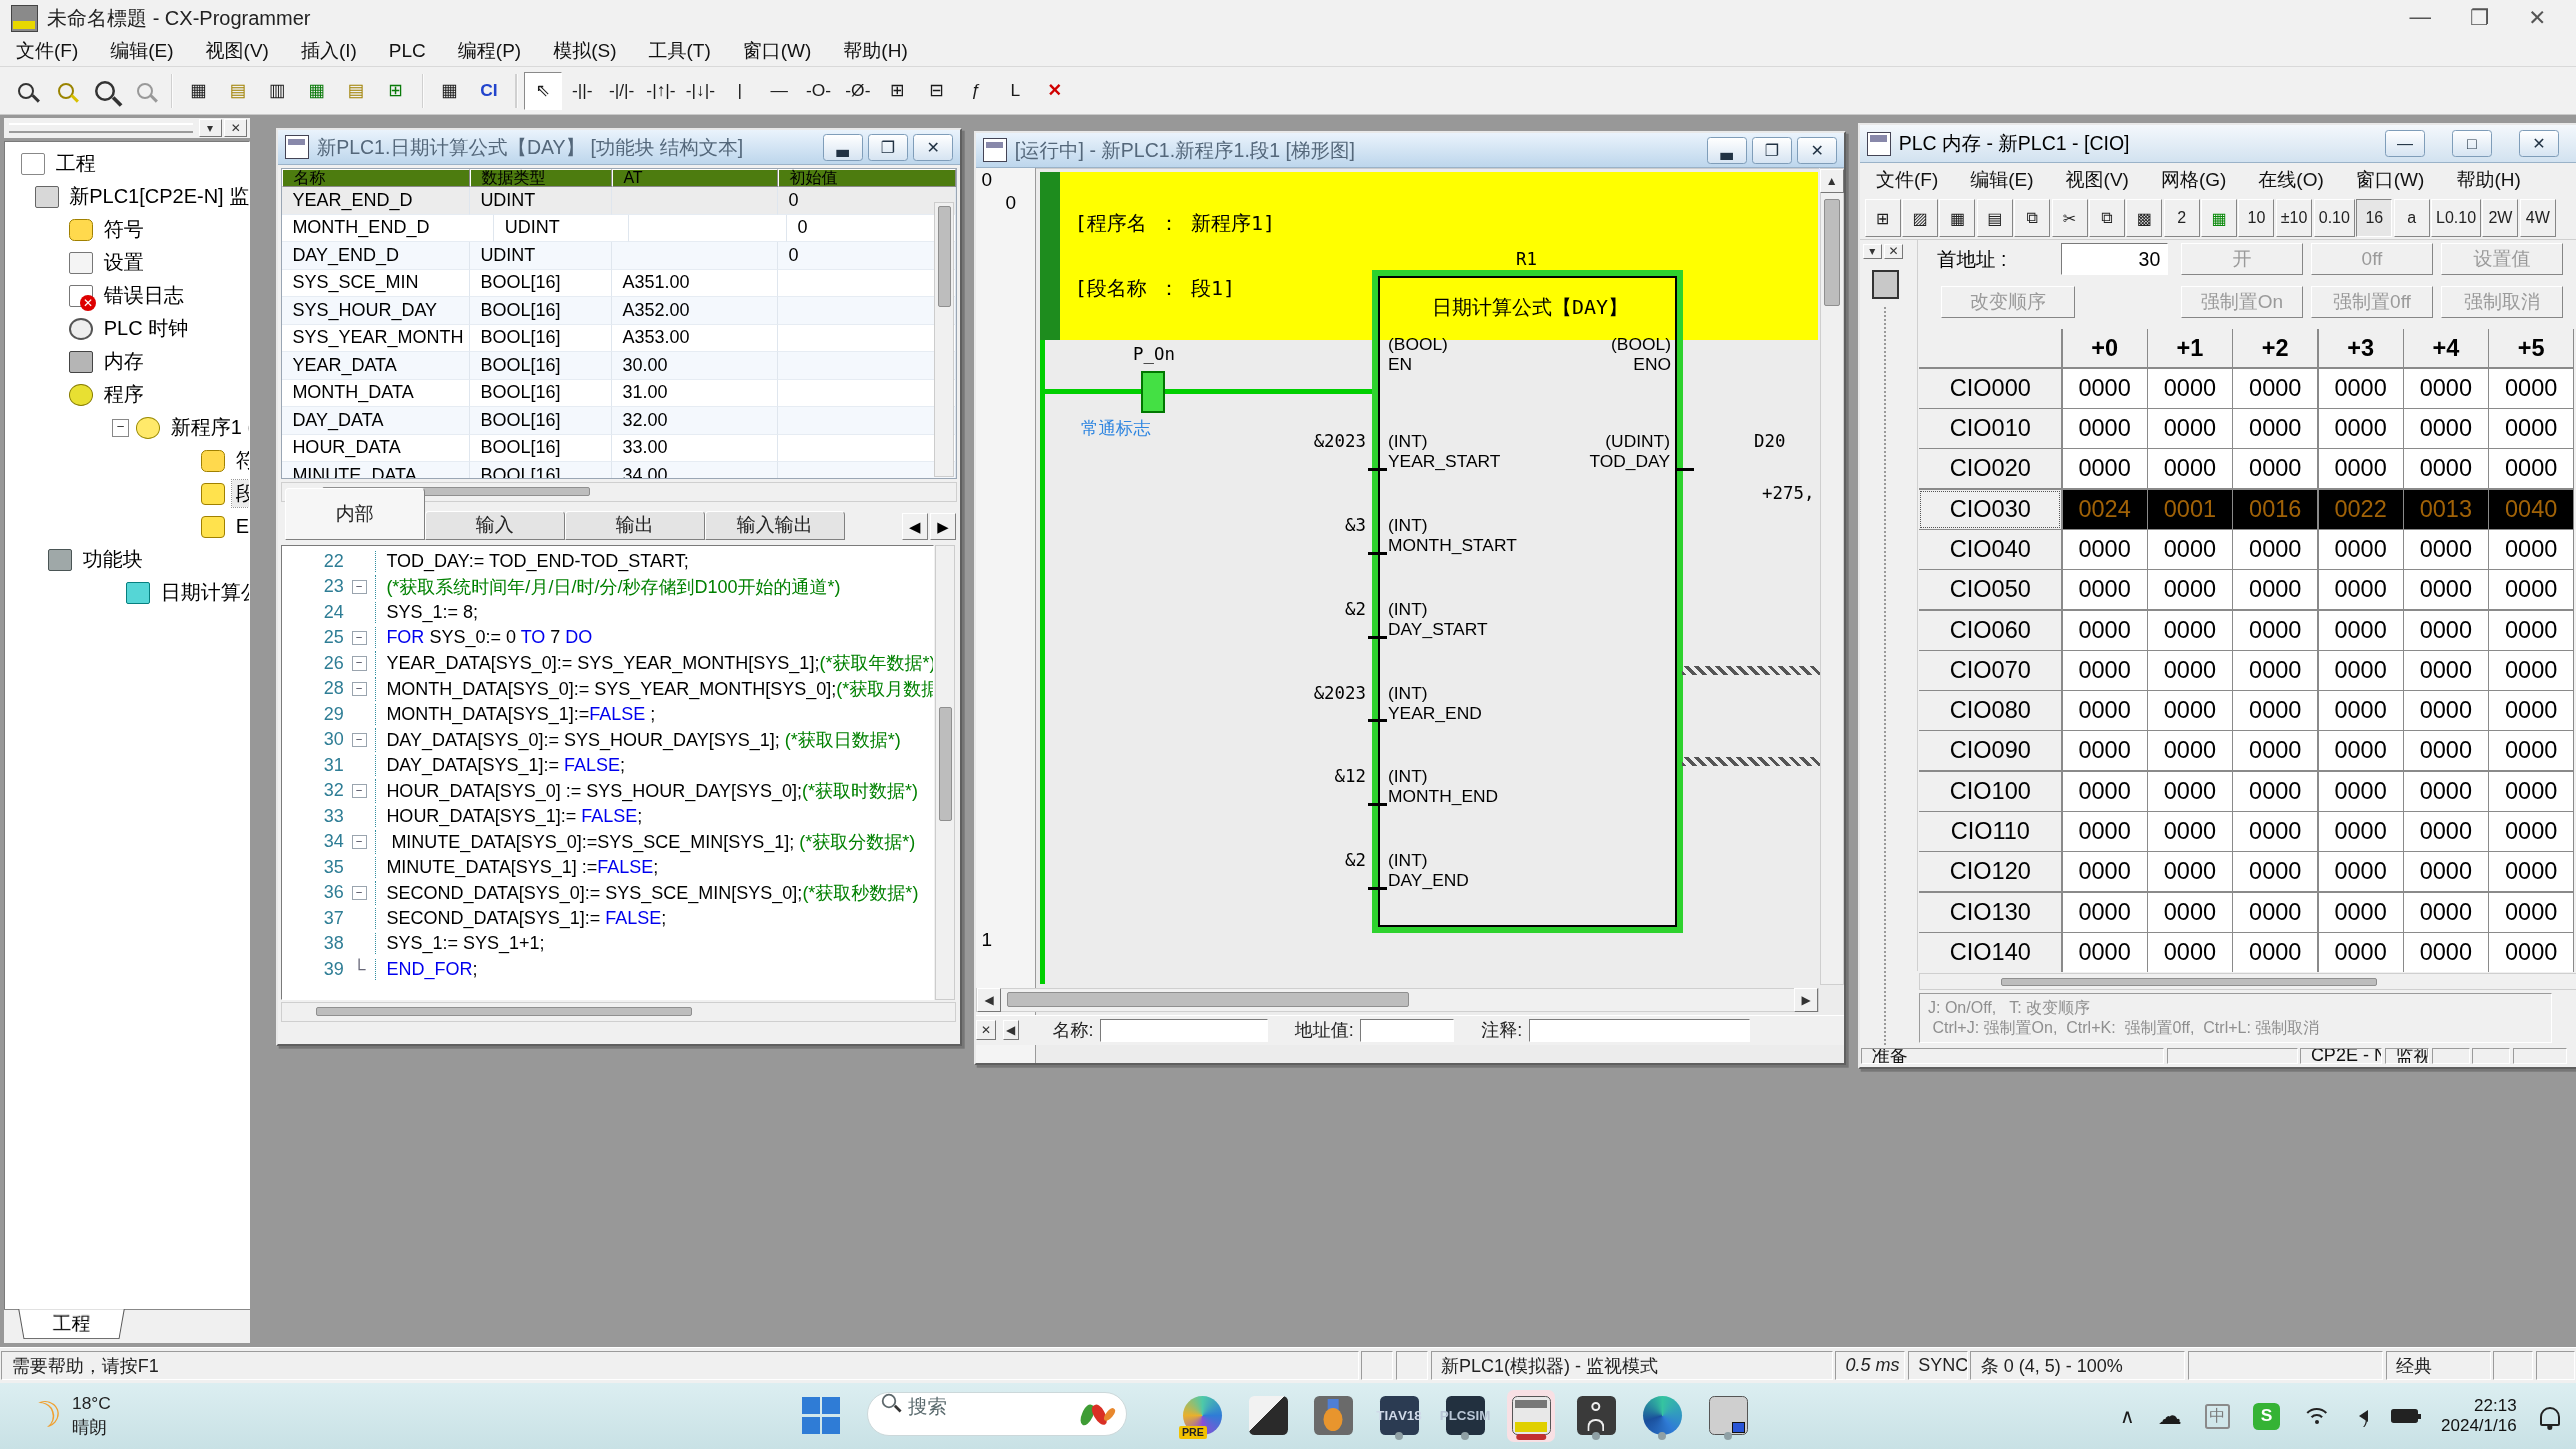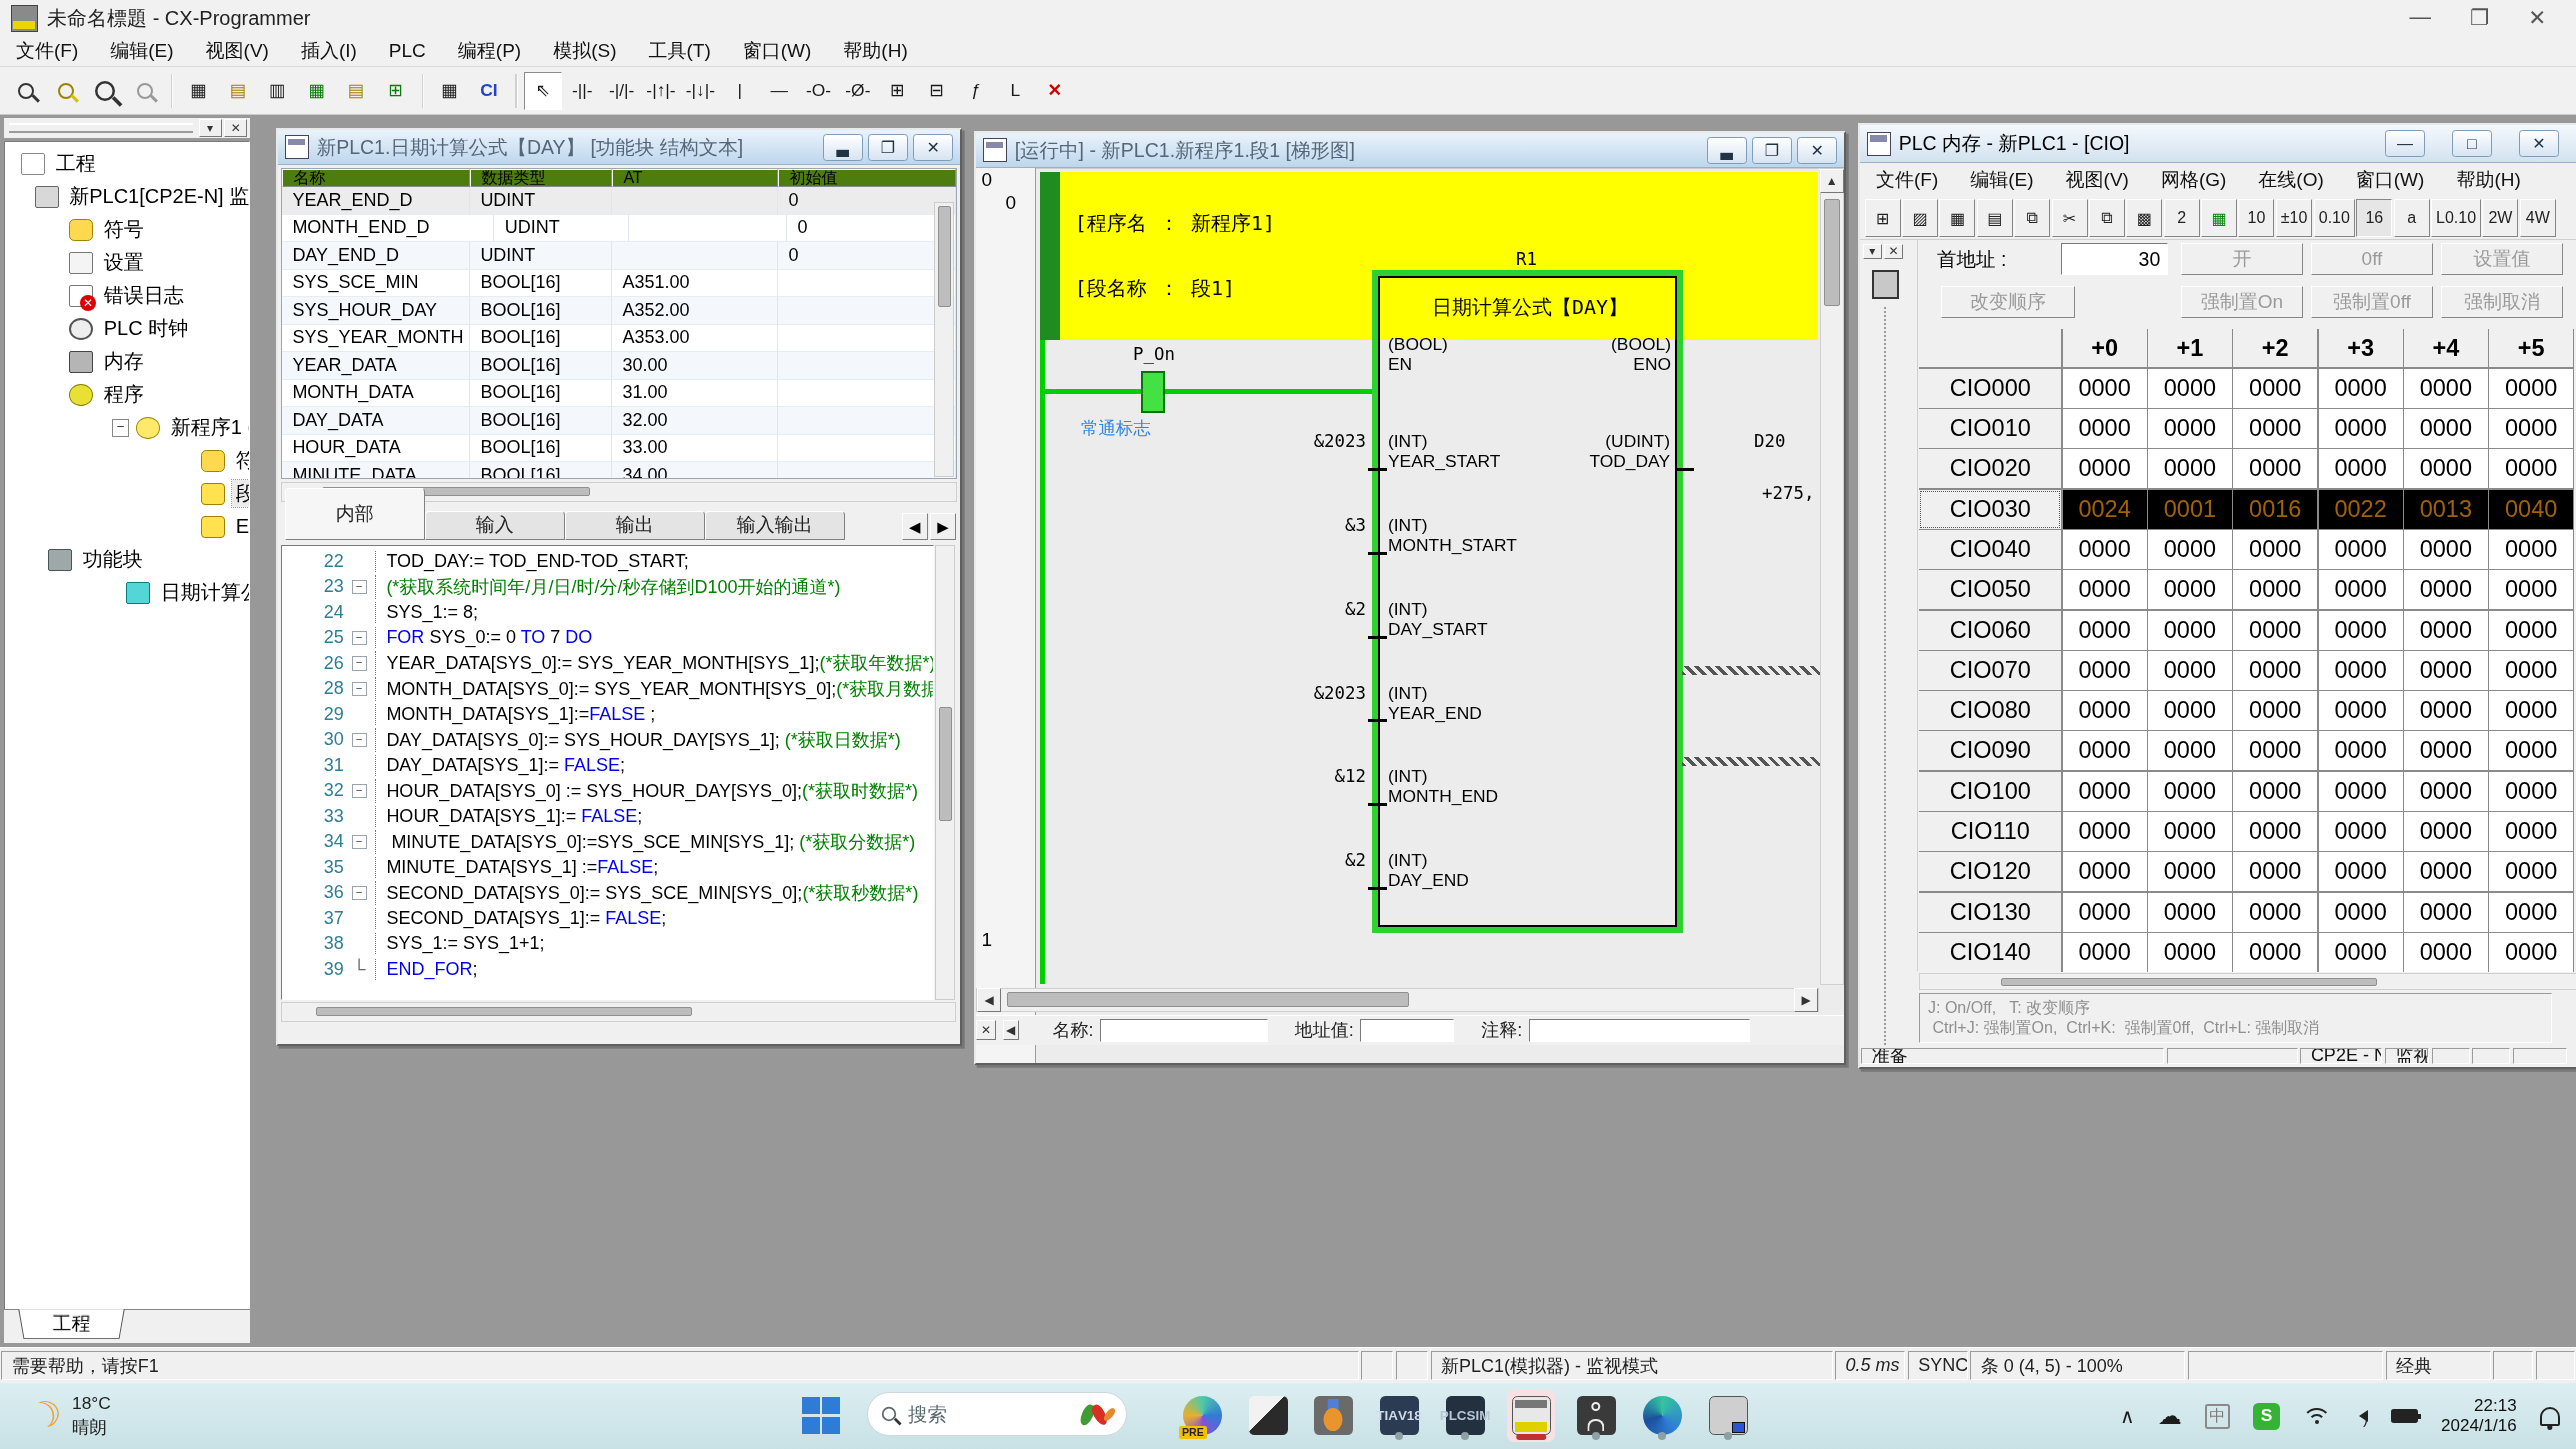--- a/index.html
+++ b/index.html
@@ -115,21 +115,21 @@
   .mem-status{position:absolute;display:flex;font-size:18px;color:#111}
   .mem-strip{position:absolute;background:#f0f0f0;border-right:1.3px solid #d0d0d0}
   
   .taskbar{position:absolute;left:0;top:1383px;width:2576px;height:66px;background:linear-gradient(#dceef1,#c8e1e5)}
   .tk-item{position:absolute;top:6.7px;width:48px;height:52px;display:flex;align-items:center;justify-content:center;border-radius:6.7px}
   .tk-dot{position:absolute;bottom:1.3px;left:50%;transform:translateX(-50%);width:8px;height:8px;border-radius:4px;background:#8fa0a5}
   .tk-item.active{background:#f8e0e4}
   .tk-item.active .tk-dot{width:29.5px;height:6px;background:#c23030}
   .tile{width:39px;height:39px;border-radius:5.4px;display:flex;align-items:center;justify-content:center;color:#fff;font-weight:bold;text-align:center;line-height:1}
   .moon{font-size:36px;color:#f0a030;transform:rotate(-20deg)}
-  .searchpill{position:absolute;left:867px;top:9.4px;width:260px;height:44px;background:#fff;border:1.3px solid #ccd8da;border-radius:23px;display:flex;align-items:center;gap:10.7px;padding:0 13.4px;font-size:19.5px;color:#5a6a6e}
+  .searchpill{position:absolute;left:867px;top:9.4px;width:260px;height:44px;background:#fff;border:1.3px solid #ccd8da;border-radius:23px;display:flex;gap:10.7px;padding:0 13.4px;font-size:19.5px;color:#5a6a6e}
   .winlogo{display:grid;grid-template-columns:17.4px 17.4px;grid-template-rows:17.4px 17.4px;gap:2.7px}
   .winlogo span{background:#2f7cd6}
   .pepper{width:10.7px;height:21.5px;border-radius:50% 50% 60% 60%;display:inline-block}
   .tray{position:absolute;top:0;height:66px;display:flex;align-items:center;font-size:20px;color:#1c1c1c}
   .bell{width:20px;height:19px;border:2px solid #222;border-radius:10px 10px 2px 2px;border-bottom:2.7px solid #222;position:relative}
   .bell::after{content:"";position:absolute;left:50%;bottom:-6px;transform:translateX(-50%);width:5.4px;height:3.4px;background:#222;border-radius:0 0 2.7px 2.7px}
   .wifi{position:relative;width:27px;height:19px;overflow:hidden}
   .wifi i{position:absolute;border:2px solid #222;border-radius:50%;left:50%;transform:translate(-50%,0)}
   .spk{width:0;height:0;border:6.7px solid transparent;border-right:9.4px solid #222;position:relative}
   .batt{width:27px;height:14.8px;border:2px solid #222;border-radius:2.7px;position:relative;background:#222}

